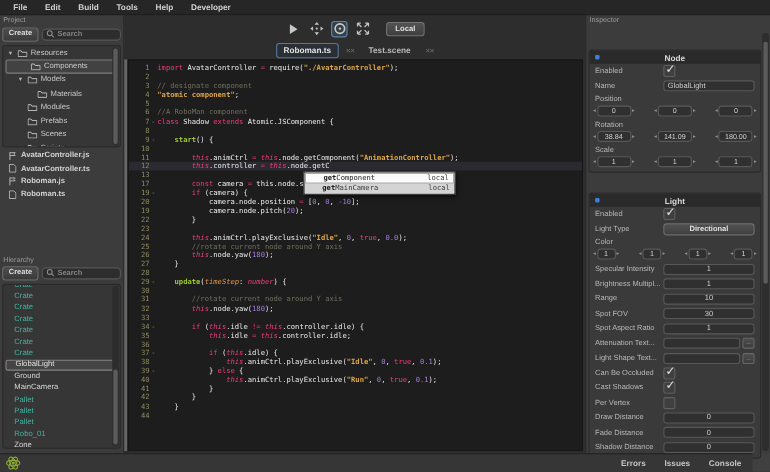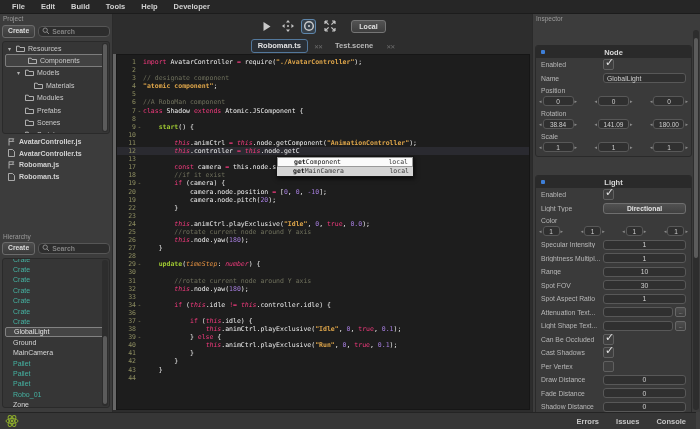--- a/index.html
+++ b/index.html
@@ -107,21 +107,21 @@
     border:1px solid #686868; border-radius:2px; color:#c0c0c0; font-size:5px;
     display:flex; align-items:center; justify-content:center; }
   .vlabel { font-size:6.8px; color:#b8b8b8; padding:2px 5px 1px; }
   .vrow { display:flex; justify-content:space-between; padding:1px 3px 2px; }
   .spin { display:flex; align-items:center; gap:1px; }
   .spin .arr { font-size:5px; color:#8d8d8d; }
   .spin .val { width:31px; height:10px; background:#303030; border:1px solid #585858; border-radius:3px;
     font-size:6.5px; color:#cfcfcf; display:flex; align-items:center; justify-content:center; }
   .spin .val.small { width:17px; }
   
-  .statusbar { position:absolute; left:0; right:4px; bottom:0; height:17px; background:#363636;
+  .statusbar { position:absolute; left:0; right:16px; bottom:0; height:17px; background:#363636;
     border-top:1px solid #242424; display:flex; align-items:center; }
   .status-items { margin-left:auto; display:flex; gap:17px; padding-right:10px; }
   .status-item { font-size:7.5px; font-weight:bold; color:#c6c6c6; }
   .atom-logo { margin-left:5px; display:inline-flex; }
 </style>
 </head>
 <body>
 
 <div id="app">
 
@@ -341,37 +341,37 @@
           <div class="code-line"><span class="ln">5</span><span class="fold"></span><span class="code"></span></div>
           <div class="code-line"><span class="ln">6</span><span class="fold"></span><span class="code"><span class="tk-c">//A RoboMan component</span></span></div>
           <div class="code-line"><span class="ln">7</span><span class="fold">-</span><span class="code"><span class="tk-k">class </span><span class="tk-p">Shadow </span><span class="tk-k">extends </span><span class="tk-p">Atomic.JSComponent {</span></span></div>
           <div class="code-line"><span class="ln">8</span><span class="fold"></span><span class="code"></span></div>
           <div class="code-line"><span class="ln">9</span><span class="fold">-</span><span class="code"><span class="tk-p">    </span><span class="tk-f">start</span><span class="tk-p">() {</span></span></div>
           <div class="code-line"><span class="ln">10</span><span class="fold"></span><span class="code"></span></div>
           <div class="code-line"><span class="ln">11</span><span class="fold"></span><span class="code"><span class="tk-p">        </span><span class="tk-t">this</span><span class="tk-p">.animCtrl </span><span class="tk-k">= </span><span class="tk-t">this</span><span class="tk-p">.node.getComponent(</span><span class="tk-s">"AnimationController"</span><span class="tk-p">);</span></span></div>
           <div class="code-line current"><span class="ln">12</span><span class="fold"></span><span class="code"><span class="tk-p">        </span><span class="tk-t">this</span><span class="tk-p">.controller </span><span class="tk-k">= </span><span class="tk-t">this</span><span class="tk-p">.node.getC</span></span></div>
           <div class="code-line"><span class="ln">13</span><span class="fold"></span><span class="code"></span></div>
           <div class="code-line"><span class="ln">17</span><span class="fold"></span><span class="code"><span class="tk-p">        </span><span class="tk-k">const </span><span class="tk-p">camera </span><span class="tk-k">= </span><span class="tk-p">this.node.scene.</span><span class="tk-f">getMainCamera</span><span class="tk-p">();</span></span></div>
-          <div class="code-line"><span class="ln">18</span><span class="fold"></span><span class="code"><span class="tk-p">        </span><span class="tk-c">//if it exist</span></span></div>
           <div class="code-line"><span class="ln">19</span><span class="fold">-</span><span class="code"><span class="tk-p">        </span><span class="tk-k">if </span><span class="tk-p">(camera) {</span></span></div>
           <div class="code-line"><span class="ln">20</span><span class="fold"></span><span class="code"><span class="tk-p">            camera.node.position </span><span class="tk-k">= </span><span class="tk-p">[</span><span class="tk-n">0</span><span class="tk-p">, </span><span class="tk-n">0</span><span class="tk-p">, </span><span class="tk-n">-10</span><span class="tk-p">];</span></span></div>
           <div class="code-line"><span class="ln">19</span><span class="fold"></span><span class="code"><span class="tk-p">            camera.node.pitch(</span><span class="tk-n">20</span><span class="tk-p">);</span></span></div>
           <div class="code-line"><span class="ln">22</span><span class="fold"></span><span class="code"><span class="tk-p">        }</span></span></div>
           <div class="code-line"><span class="ln">23</span><span class="fold"></span><span class="code"></span></div>
           <div class="code-line"><span class="ln">24</span><span class="fold"></span><span class="code"><span class="tk-p">        </span><span class="tk-t">this</span><span class="tk-p">.animCtrl.playExclusive(</span><span class="tk-s">"Idle"</span><span class="tk-p">, </span><span class="tk-n">0</span><span class="tk-p">, </span><span class="tk-k">true</span><span class="tk-p">, </span><span class="tk-n">0.0</span><span class="tk-p">);</span></span></div>
           <div class="code-line"><span class="ln">25</span><span class="fold"></span><span class="code"><span class="tk-p">        </span><span class="tk-c">//rotate current node around Y axis</span></span></div>
           <div class="code-line"><span class="ln">26</span><span class="fold"></span><span class="code"><span class="tk-p">        </span><span class="tk-t">this</span><span class="tk-p">.node.yaw(</span><span class="tk-n">180</span><span class="tk-p">);</span></span></div>
           <div class="code-line"><span class="ln">27</span><span class="fold"></span><span class="code"><span class="tk-p">    }</span></span></div>
           <div class="code-line"><span class="ln">28</span><span class="fold"></span><span class="code"></span></div>
           <div class="code-line"><span class="ln">29</span><span class="fold">-</span><span class="code"><span class="tk-p">    </span><span class="tk-f">update</span><span class="tk-p">(</span><span class="tk-a">timeStep</span><span class="tk-p">: </span><span class="tk-y">number</span><span class="tk-p">) {</span></span></div>
           <div class="code-line"><span class="ln">30</span><span class="fold"></span><span class="code"></span></div>
           <div class="code-line"><span class="ln">31</span><span class="fold"></span><span class="code"><span class="tk-p">        </span><span class="tk-c">//rotate current node around Y axis</span></span></div>
           <div class="code-line"><span class="ln">32</span><span class="fold"></span><span class="code"><span class="tk-p">        </span><span class="tk-t">this</span><span class="tk-p">.node.yaw(</span><span class="tk-n">180</span><span class="tk-p">);</span></span></div>
           <div class="code-line"><span class="ln">33</span><span class="fold"></span><span class="code"></span></div>
           <div class="code-line"><span class="ln">34</span><span class="fold">-</span><span class="code"><span class="tk-p">        </span><span class="tk-k">if </span><span class="tk-p">(</span><span class="tk-t">this</span><span class="tk-p">.idle </span><span class="tk-k">!= </span><span class="tk-t">this</span><span class="tk-p">.controller.idle) {</span></span></div>
+          <div class="code-line"><span class="ln">35</span><span class="fold"></span><span class="code"><span class="tk-p">            </span><span class="tk-t">this</span><span class="tk-p">.idle </span><span class="tk-k">= </span><span class="tk-t">this</span><span class="tk-p">.controller.idle;</span></span></div>
           <div class="code-line"><span class="ln">36</span><span class="fold"></span><span class="code"></span></div>
           <div class="code-line"><span class="ln">37</span><span class="fold">-</span><span class="code"><span class="tk-p">            </span><span class="tk-k">if </span><span class="tk-p">(</span><span class="tk-t">this</span><span class="tk-p">.idle) {</span></span></div>
           <div class="code-line"><span class="ln">38</span><span class="fold"></span><span class="code"><span class="tk-p">                </span><span class="tk-t">this</span><span class="tk-p">.animCtrl.playExclusive(</span><span class="tk-s">"Idle"</span><span class="tk-p">, </span><span class="tk-n">0</span><span class="tk-p">, </span><span class="tk-k">true</span><span class="tk-p">, </span><span class="tk-n">0.1</span><span class="tk-p">);</span></span></div>
           <div class="code-line"><span class="ln">39</span><span class="fold">-</span><span class="code"><span class="tk-p">            } </span><span class="tk-k">else</span><span class="tk-p"> {</span></span></div>
           <div class="code-line"><span class="ln">40</span><span class="fold"></span><span class="code"><span class="tk-p">                </span><span class="tk-t">this</span><span class="tk-p">.animCtrl.playExclusive(</span><span class="tk-s">"Run"</span><span class="tk-p">, </span><span class="tk-n">0</span><span class="tk-p">, </span><span class="tk-k">true</span><span class="tk-p">, </span><span class="tk-n">0.1</span><span class="tk-p">);</span></span></div>
           <div class="code-line"><span class="ln">41</span><span class="fold"></span><span class="code"><span class="tk-p">            }</span></span></div>
           <div class="code-line"><span class="ln">42</span><span class="fold"></span><span class="code"><span class="tk-p">        }</span></span></div>
           <div class="code-line"><span class="ln">43</span><span class="fold"></span><span class="code"><span class="tk-p">    }</span></span></div>
           <div class="code-line"><span class="ln">44</span><span class="fold"></span><span class="code"></span></div>
         </div>

